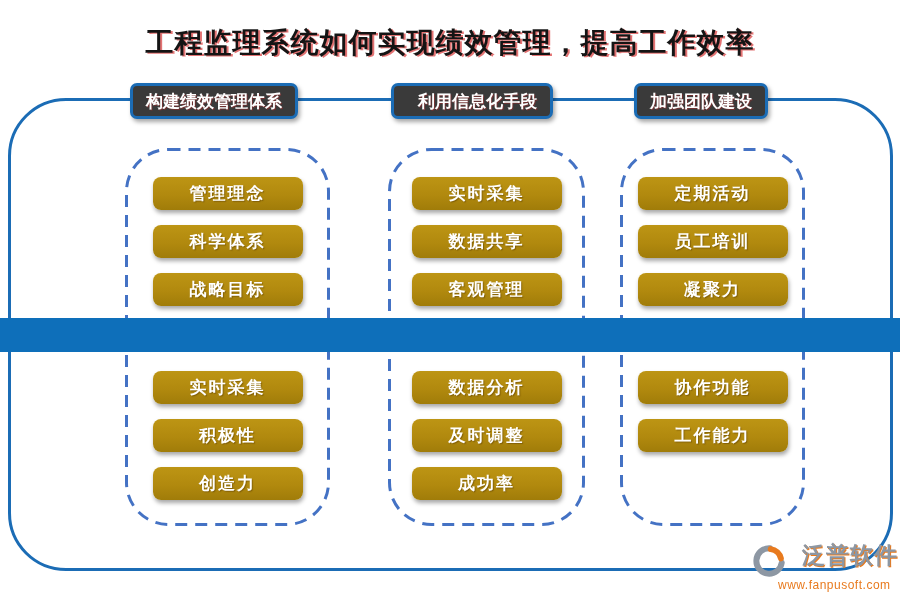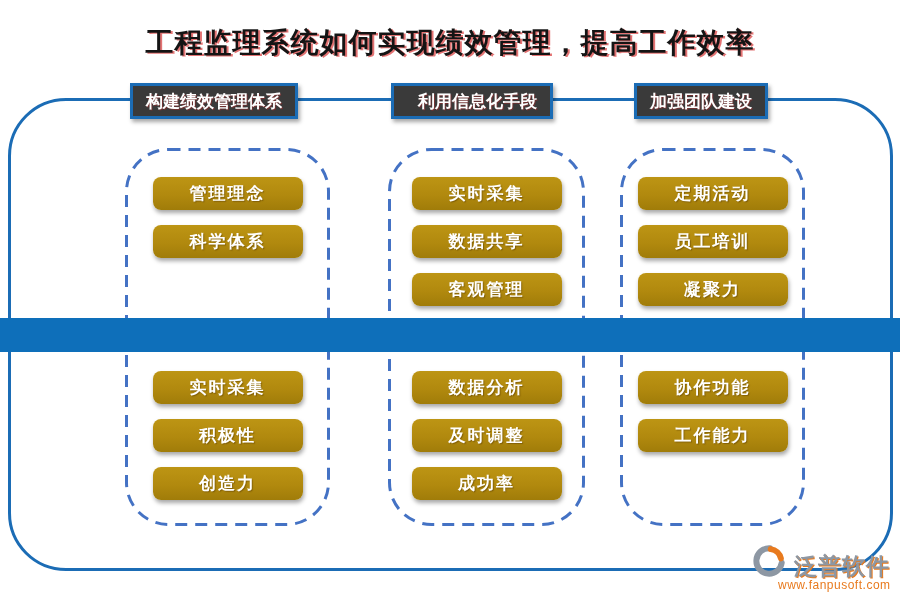--- a/index.html
+++ b/index.html
@@ -20,21 +20,21 @@
   .frame{
     position:absolute;left:8px;top:98px;width:879px;height:467px;
     border:3px solid var(--accent-blue);border-radius:58px;background:#fff;z-index:1;
   }
 
   
   .badge{
     position:absolute;top:83px;height:30px;z-index:6;
     display:flex;align-items:center;justify-content:center;
     background:var(--badge-bg);color:#fff;font-weight:bold;font-size:17px;
-    border:3px solid var(--accent-blue);border-radius:0;padding:0 13px;
+    border:3px solid var(--accent-blue);border-radius:7px;padding:0 13px;
     box-shadow:2px 3px 4px rgba(0,0,0,0.35);
     text-shadow:1px 1px 0 rgba(180,40,40,0.45);
     font-family:"Liberation Serif","DejaVu Serif",serif;
   }
   .badge-1{left:130px;}
   .badge-2{left:391px;padding-left:24px;}
   .badge-3{left:634px;}
 
   
   .col{position:absolute;top:148px;height:378px;z-index:2;}
@@ -60,21 +60,21 @@
   }
 
   
   .divider-bar{
     position:absolute;left:0;top:318px;width:900px;height:34px;
     background:var(--bar-blue);z-index:4;
   }
 
   
   .logo{position:absolute;left:752px;top:544px;width:146px;z-index:7;}
-  .logo-row{display:flex;align-items:flex-end;gap:8px;}
+  .logo-row{display:flex;align-items:flex-start;gap:16px;}
   .logo-mark{width:34px;height:34px;flex:0 0 auto;}
   .logo-name{
     font-size:23px;font-weight:bold;color:#8d97a3;letter-spacing:1px;
     text-shadow:1px 1px 0 #e87a1e;line-height:1;
     font-family:"Liberation Serif","DejaVu Serif",serif;
   }
   .logo-url{
     font-size:12px;color:#e87a1e;margin-top:0px;padding-left:26px;
     font-family:"Liberation Sans","DejaVu Sans",sans-serif;letter-spacing:0.5px;
   }
@@ -88,20 +88,21 @@
 
   <div class="frame"></div>
 
   <div class="col col-1">
     <svg class="dash" viewBox="0 0 205 378" preserveAspectRatio="none">
       <rect x="1.5" y="1.5" width="202" height="375" rx="42" fill="none" stroke="#4472c4" stroke-width="3" stroke-dasharray="12 8"></rect>
     </svg>
     <div class="btn-group top">
       <div class="item-btn">管理理念</div>
       <div class="item-btn">科学体系</div>
+      <div class="item-btn">战略目标</div>
     </div>
     <div class="btn-group bottom">
       <div class="item-btn">实时采集</div>
       <div class="item-btn">积极性</div>
       <div class="item-btn">创造力</div>
     </div>
   </div>
 
   <div class="col col-2">
     <svg class="dash" viewBox="0 0 197 378" preserveAspectRatio="none">

